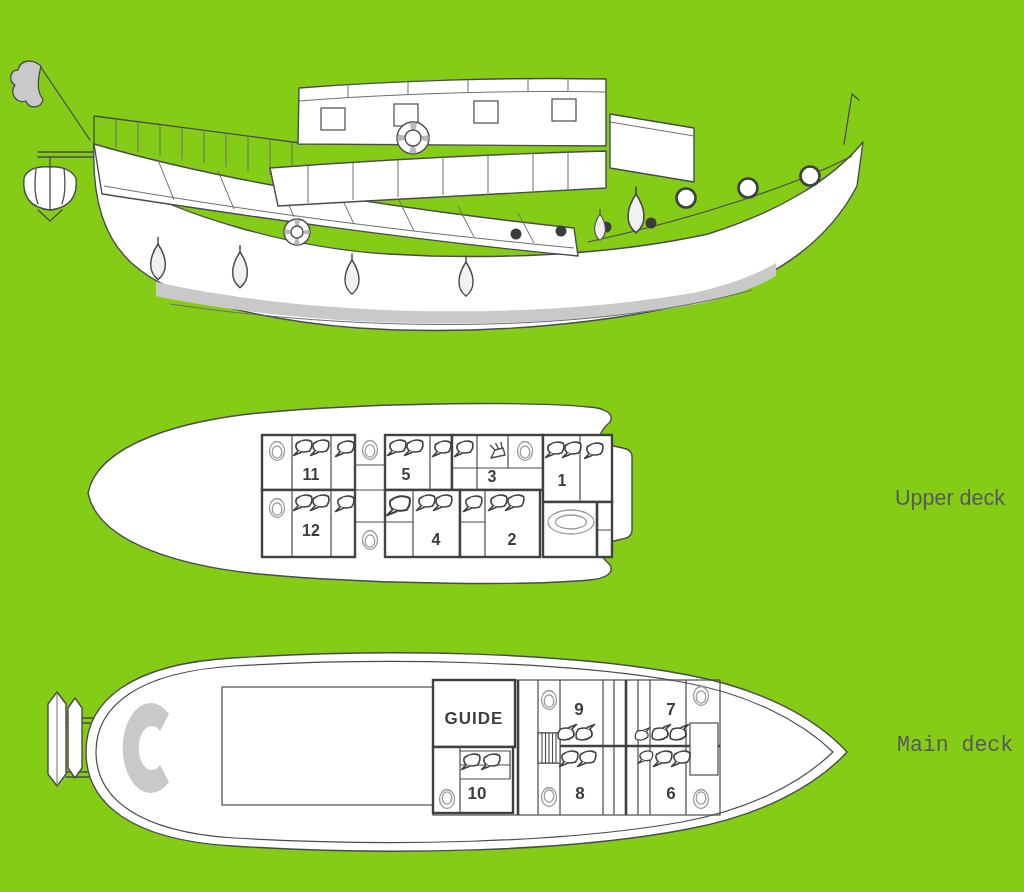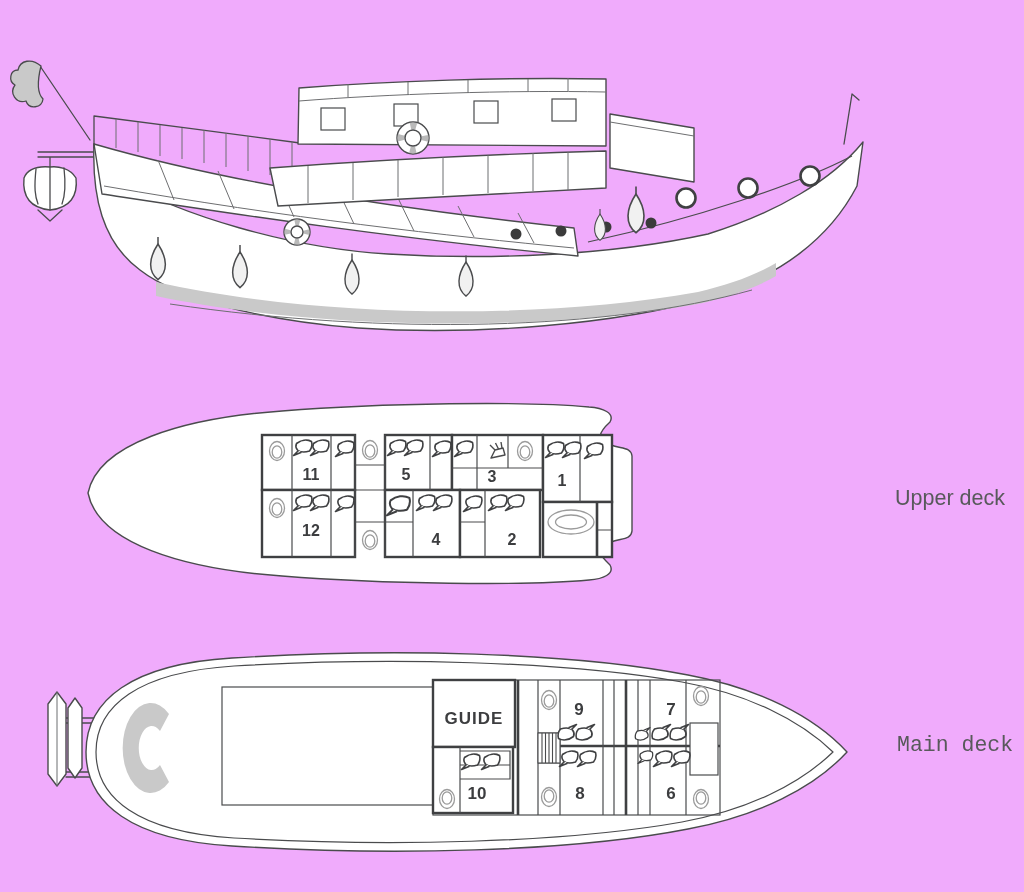--- a/index.html
+++ b/index.html
@@ -1,16 +1,16 @@
 <!DOCTYPE html>
 <html><head>
 <meta charset="utf-8">
 <style>
   html,body{margin:0;padding:0;background:#ffffff;}
-  #canvas{position:relative;width:1024px;height:892px;background:#f0abfc;overflow:hidden;
+  #canvas{position:relative;width:1024px;height:892px;background:#84cc16;overflow:hidden;
           font-family:"Liberation Sans",sans-serif;}
   svg{position:absolute;overflow:visible;}
   .deck-label{position:absolute;font-size:21.5px;color:#58595b;white-space:nowrap;}
   .num{font:bold 16px "Liberation Sans",sans-serif;fill:#3c3d3f;text-anchor:middle;}
   .num-big{font:bold 17px "Liberation Sans",sans-serif;fill:#3c3d3f;text-anchor:middle;}
   .guide-txt{font:bold 17px "Liberation Sans",sans-serif;fill:#3c3d3f;text-anchor:middle;letter-spacing:1px;}
   .wall-thin{fill:none;stroke:#4a4b4d;stroke-width:1.2;}
   .wall-thick{fill:none;stroke:#3f4042;stroke-width:2.6;}
   .room{fill:#ffffff;stroke:#3f4042;stroke-width:2.4;}
   .room-thin{fill:#ffffff;stroke:#4a4b4d;stroke-width:1.2;}

